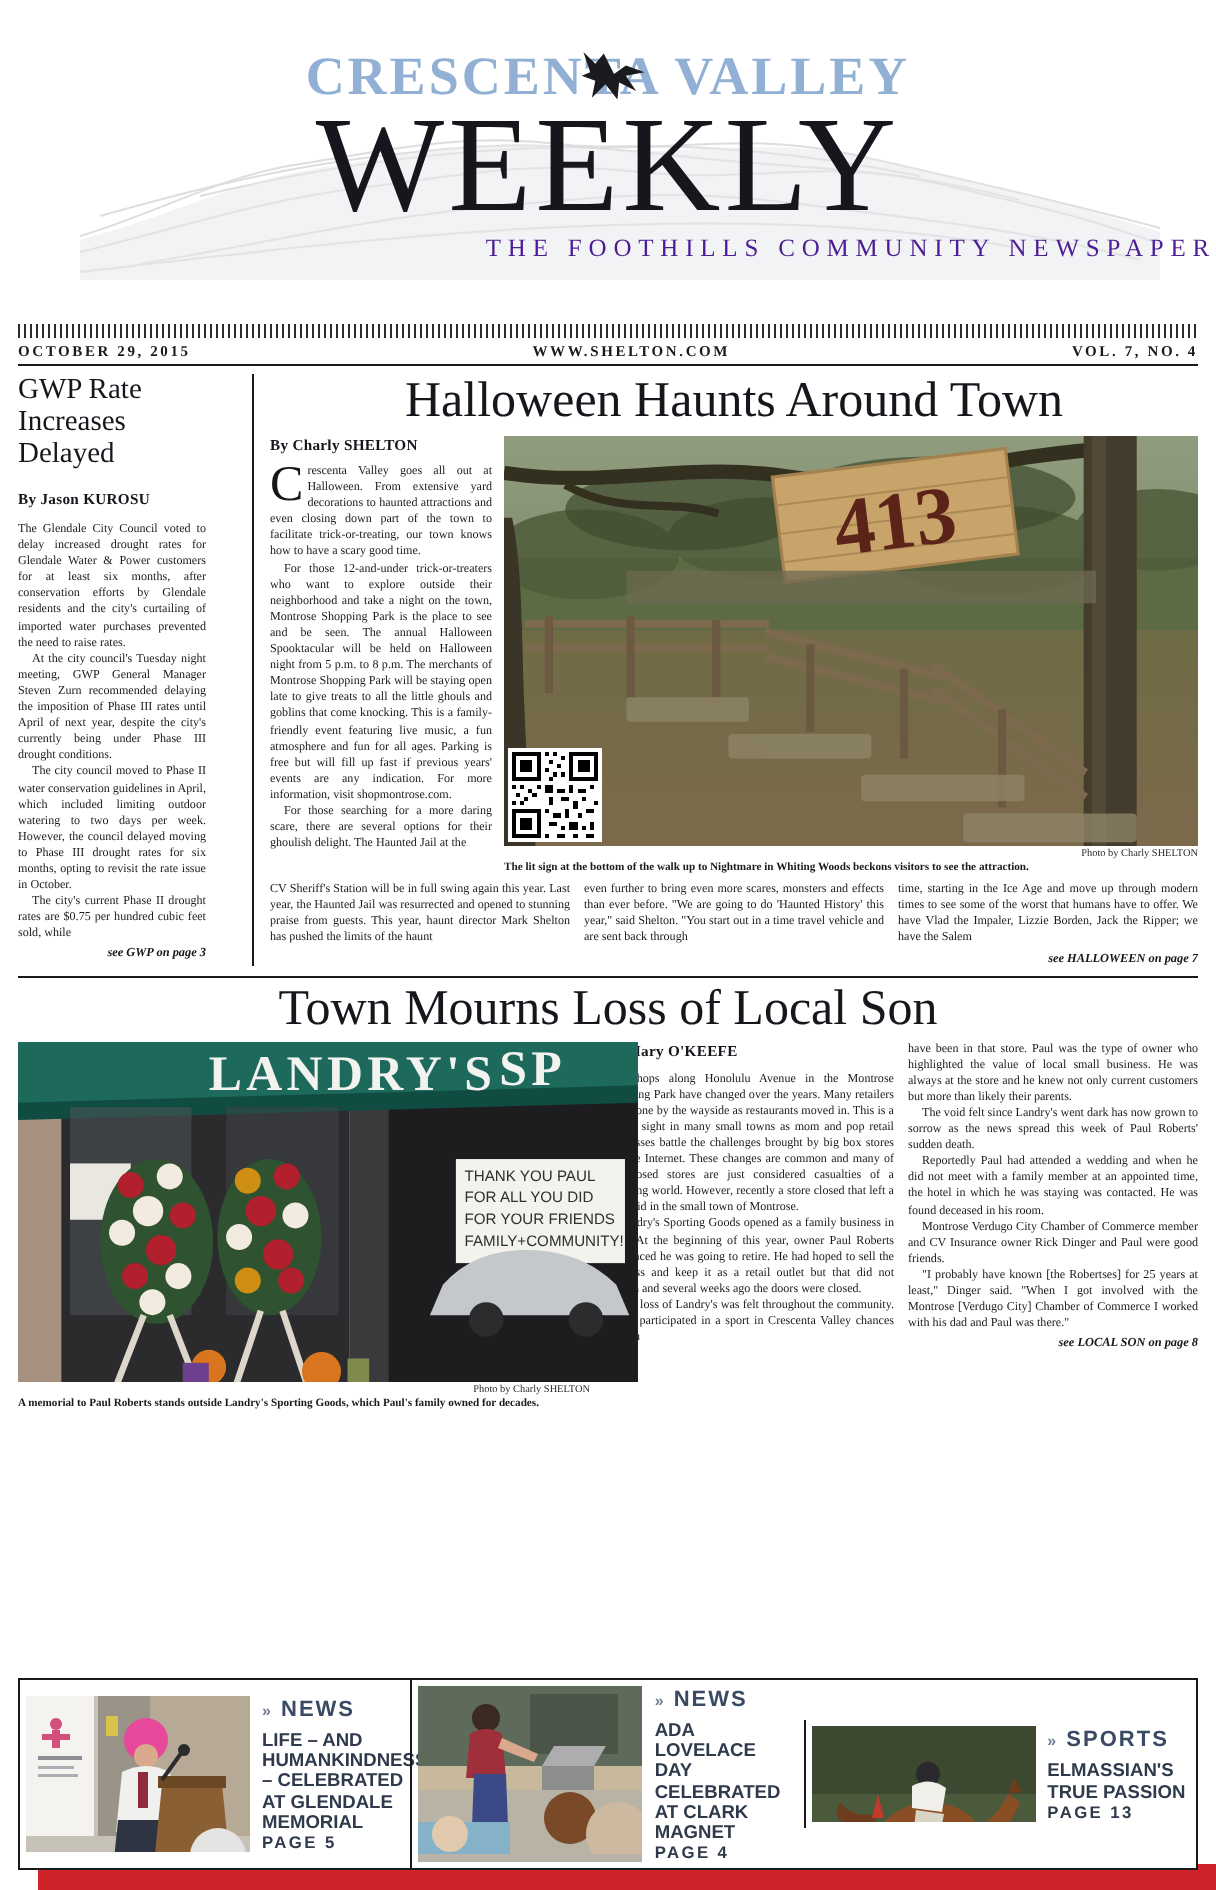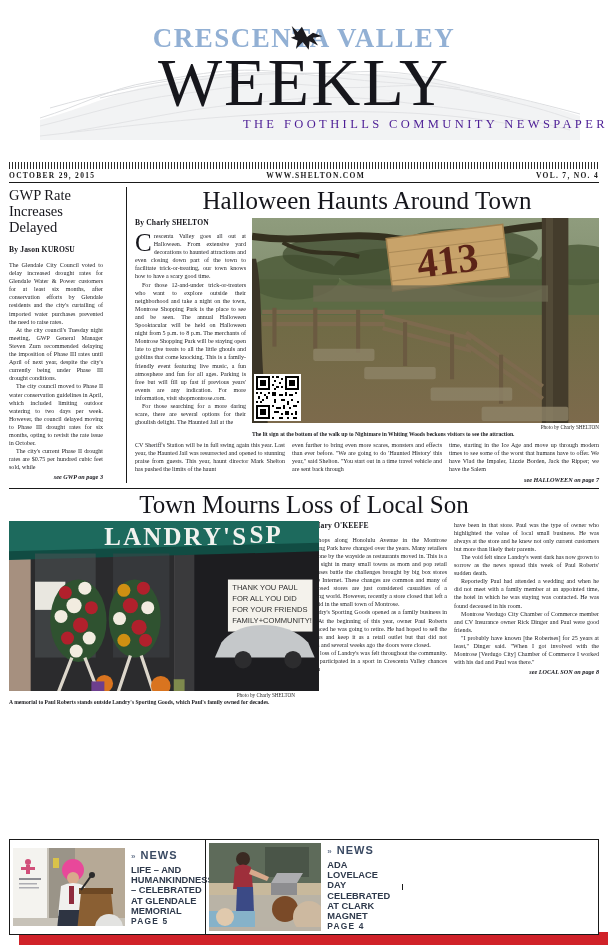--- a/index.html
+++ b/index.html
@@ -716,14 +716,19 @@
         <rect x="46" y="52" width="7" height="30" fill="#e2c73c"></rect>
         <g stroke="#e8e4d6" stroke-width="3">
           <line x1="20" y1="58" x2="52" y2="58"></line>
           <line x1="20" y1="66" x2="52" y2="66"></line>
           <line x1="20" y1="74" x2="52" y2="74"></line>
         </g>
         <path d="M30 46 l6 0 l-3 -12 Z" fill="#c0392b"></path>
         <rect x="0" y="78" width="112" height="6" fill="#9a8e6c"></rect>
       </svg>
     </div>
+    <div class="promo-text">
+      <div class="promo-kicker"><span class="chev">»</span> <span>SPORTS</span></div>
+      <div class="promo-title">ELMASSIAN'S TRUE PASSION</div>
+      <div class="promo-page">PAGE 13</div>
+    </div>
   </div>
 </div>
 
 </body></html>

